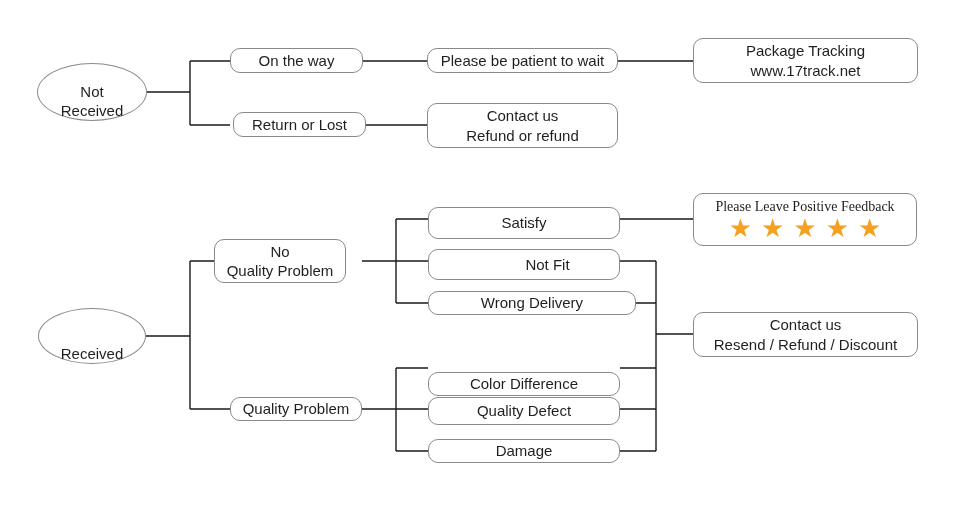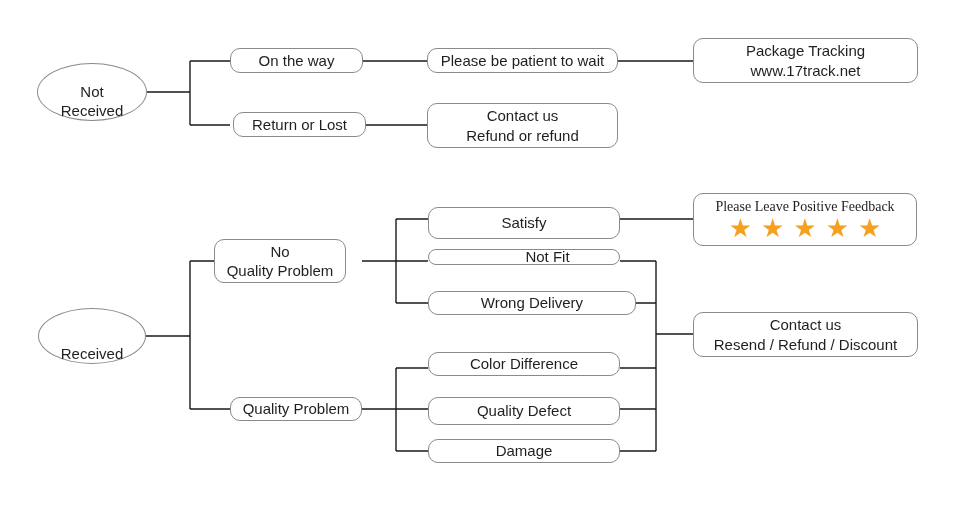--- a/index.html
+++ b/index.html
@@ -40,26 +40,26 @@
   
   .n-not-received   { left: 37px;  top: 63px;  width: 110px; height: 58px; }
   .n-on-the-way     { left: 230px; top: 48px;  width: 133px; height: 25px; }
   .n-be-patient     { left: 427px; top: 48px;  width: 191px; height: 25px; align-items: center; }
   .n-tracking       { left: 693px; top: 38px;  width: 225px; height: 45px; text-align: center; }
   .n-return-lost    { left: 215px; top: 112px; width: 133px; height: 25px; margin-left: 18px; }
   .n-contact-resend { left: 427px; top: 103px; width: 191px; height: 45px; }
   .n-received       { left: 38px;  top: 308px; width: 108px; height: 56px; }
   .n-no-quality     { left: 214px; top: 239px; width: 132px; height: 44px; }
   .n-satisfy        { left: 428px; top: 207px; width: 192px; height: 32px; }
-  .n-not-fit        { left: 428px; top: 249px; width: 192px; height: 16px; padding-left: 47px; }
+  .n-not-fit        { left: 428px; top: 249px; width: 192px; height: 31px; padding-left: 47px; }
   .n-wrong-delivery { left: 428px; top: 291px; width: 208px; height: 24px; }
   .n-feedback       { left: 693px; top: 193px; width: 224px; height: 53px; font-family: Liberation Serif, serif; }
   .n-contact-disc   { left: 693px; top: 312px; width: 225px; height: 45px; }
   .n-quality-prob   { left: 230px; top: 397px; width: 132px; height: 24px; }
-  .n-color-diff     { left: 428px; top: 352px; width: 192px; height: 24px; }
+  .n-color-diff     { left: 428px; top: 372px; width: 192px; height: 24px; }
   .n-quality-defect { left: 428px; top: 397px; width: 192px; height: 28px; }
   .n-damage         { left: 428px; top: 439px; width: 192px; height: 24px; }
 
   .feedback-title { font-size: 14px; line-height: 1.1; margin-top: 2px; }
   .stars {
     display: flex;
     gap: 9px;
     margin-top: 1px;
     color: #F5A01E;
     font-size: 26px;

